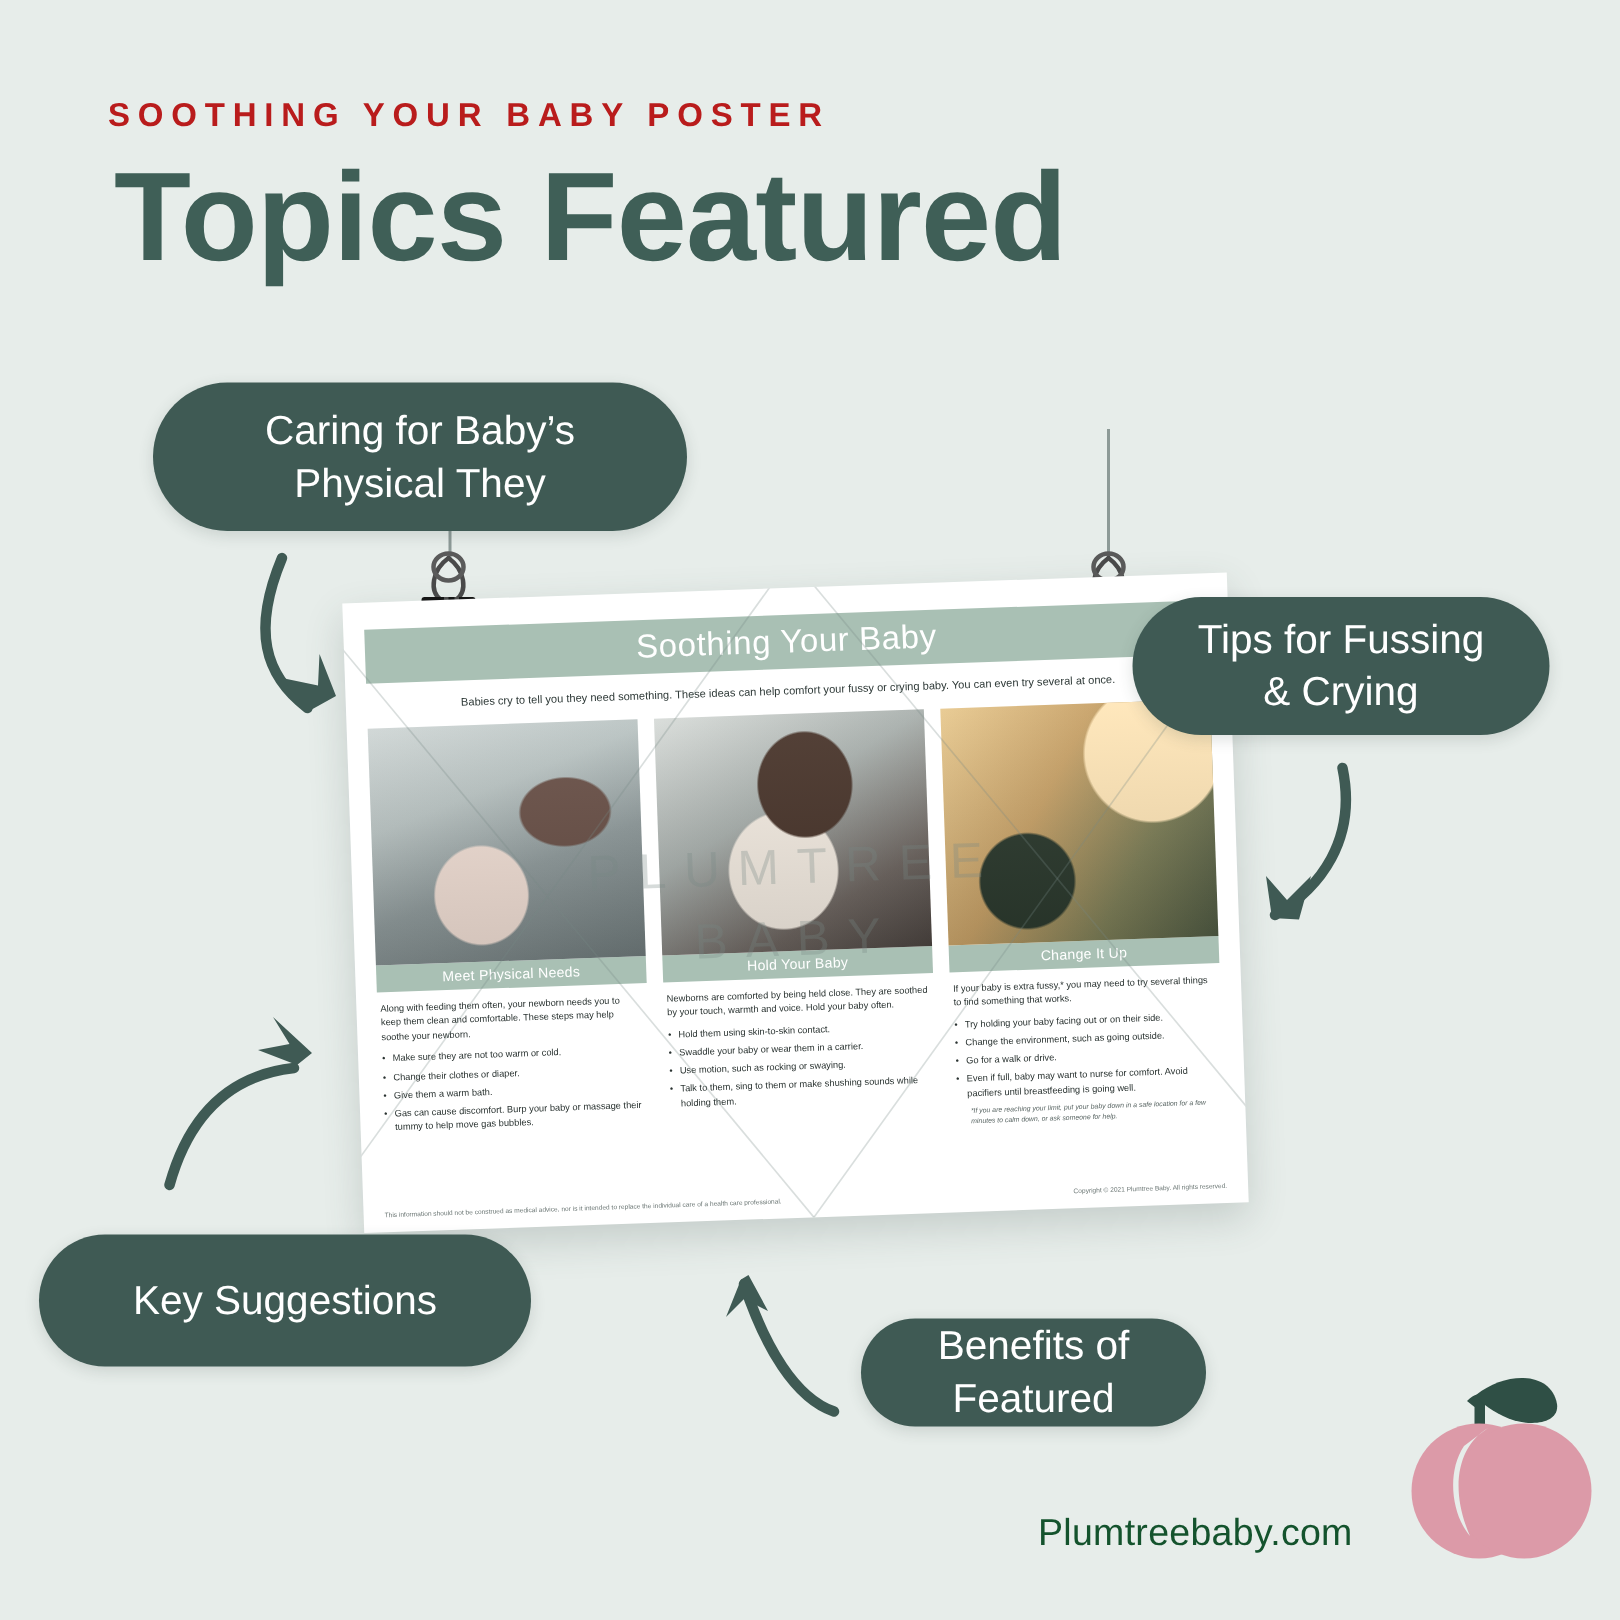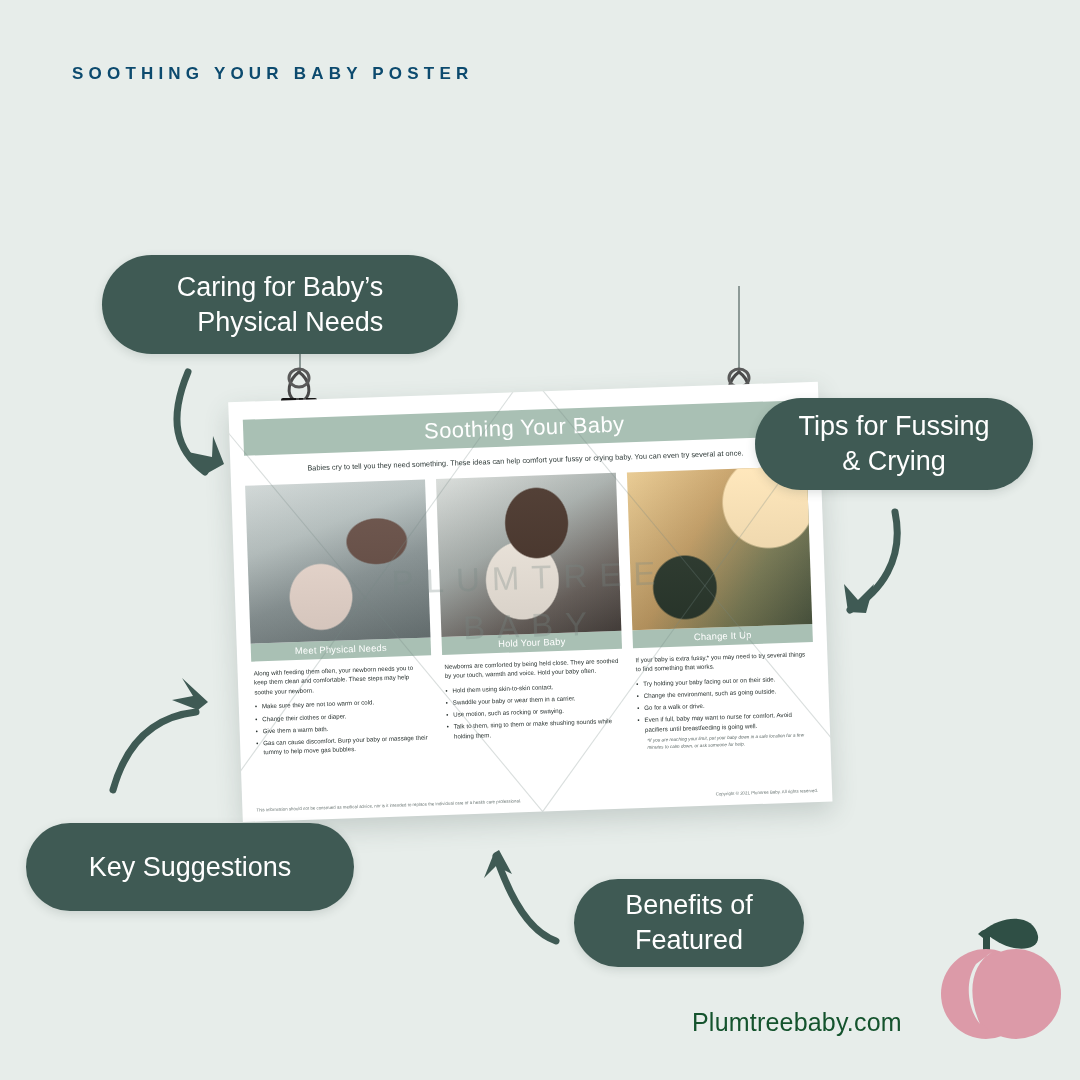--- a/index.html
+++ b/index.html
@@ -8,23 +8,23 @@
     background:#e7edea;
     font-family:"Liberation Sans", sans-serif;
     position:relative;
     overflow:hidden;
   }
   .stage { position:absolute; inset:0; }
 
   
   .eyebrow {
     position:absolute; left:72px; top:64px;
-    font-size:17px; font-weight:bold;
+    font-size:22px; font-weight:bold;
     letter-spacing:5.2px;
-    color:#0c4a6e;
+    color:#b91c1c;
   }
   .headline {
     position:absolute; left:76px; top:100px;
     font-size:84px; font-weight:bold;
     letter-spacing:-0.5px;
     color:#3f5f57;
     line-height:1.05;
   }
 
   
@@ -120,39 +120,40 @@
     background:#3f5a54;
     color:#ffffff;
     border-radius:999px;
     display:flex; align-items:center; justify-content:center;
     text-align:center;
     font-size:27px; line-height:1.28;
     padding:14px 26px;
     box-shadow:0 3px 10px rgba(50,70,65,.16);
     z-index:6;
   }
-  #pill-physical { left:102px; top:255px; width:356px; height:99px;text-align:right; }
+  #pill-physical { left:102px; top:255px; width:356px; height:99px; }
   #pill-tips     { left:755px; top:398px; width:278px; height:92px;align-items:center; }
   #pill-key      { left:26px;  top:799px; width:328px; height:88px;margin-top:24px; }
-  #pill-benefits { left:574px; top:879px; width:230px; height:88px; }
+  #pill-benefits { left:574px; top:879px; width:230px; height:72px; }
 
   
   .site {
     position:absolute; left:692px; top:1008px;
     font-size:25px; color:#14532d; letter-spacing:.2px;
   }
   .peach { position:absolute; left:928px; top:898px; width:146px; height:146px; }
   svg { display:block; overflow:visible; }
 </style>
 </head>
 <body>
 
 <div class="stage">
 
   <div class="eyebrow">SOOTHING YOUR BABY POSTER</div>
+  <div class="headline">Topics Featured</div>
 
   <div class="string" style="left:299px; top:300px; height:72px;"></div>
   <div class="string" style="left:738px; top:286px; height:86px;"></div>
 
   <div class="clip" style="left:272px; top:368px;">
     <svg width="54" height="64" viewBox="0 0 54 64">
       <path d="M27 4 C16 12, 14 26, 22 32" stroke="#4a4a4a" stroke-width="3" fill="none" stroke-linecap="round"></path>
       <path d="M27 4 C38 12, 40 26, 32 32" stroke="#4a4a4a" stroke-width="3" fill="none" stroke-linecap="round"></path>
       <ellipse cx="27" cy="10" rx="10" ry="9" stroke="#5a5a5a" stroke-width="3" fill="none"></ellipse>
       <rect x="9" y="30" width="36" height="26" rx="2" fill="#141414"></rect>
@@ -266,21 +267,21 @@
       <path d="M206 474 L188 452 L212 457 L213 436 L224 464 Z"></path>
       <path d="M848 612 L844 584 L858 600 L874 584 L866 613 Z"></path>
       <path d="M198 710 L172 700 L193 696 L182 678 L208 702 Z"></path>
       <path d="M494 853 L484 878 L496 866 L512 874 L499 850 Z"></path>
     </g>
   </svg>
 
   <div class="pill" id="pill-physical">
     <div>
       <div>Caring for Baby’s</div>
-      <div>Physical Needs</div>
+      <div>Physical They</div>
     </div>
   </div>
   <div class="pill" id="pill-tips">
     <div>
       <div>Tips for Fussing</div>
       <div>&amp; Crying</div>
     </div>
   </div>
   <div class="pill" id="pill-key">
     <div>

